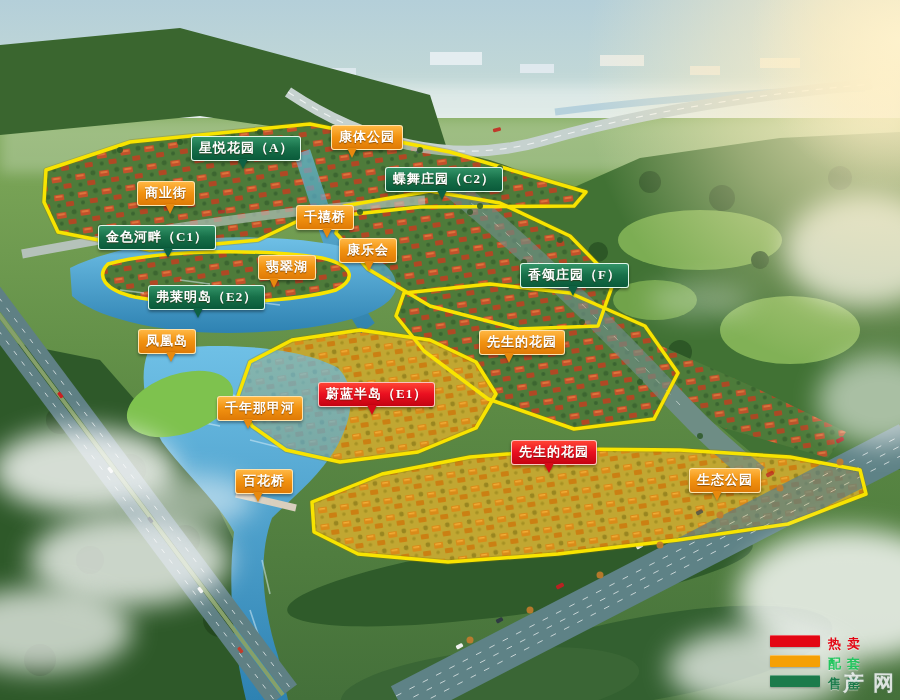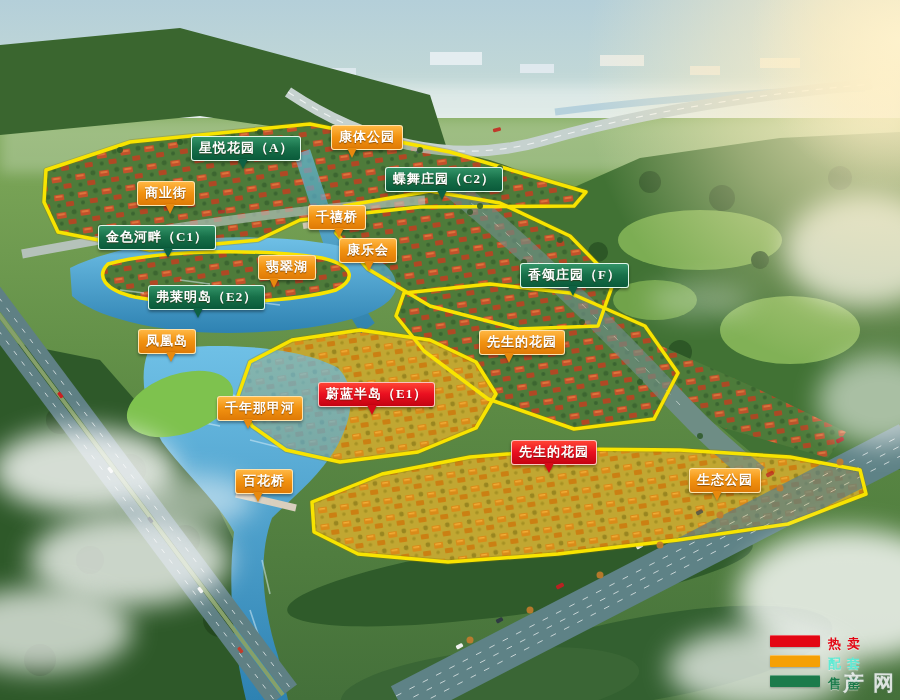--- a/index.html
+++ b/index.html
@@ -262,21 +262,21 @@
     <i class="tail" style="left:48%"></i>
   </div>
   <div class="map-label t-district" style="left:385px;top:167px">
     <span>蝶舞庄园（C2）</span>
     <i class="tail" style="left:44%"></i>
   </div>
   <div class="map-label t-district" style="left:98px;top:225px">
     <span>金色河畔（C1）</span>
     <i class="tail" style="left:55%"></i>
   </div>
-  <div class="map-label t-amenity" style="left:308px;top:205px">
+  <div class="map-label t-amenity" style="left:296px;top:205px">
     <span>千禧桥</span>
     <i class="tail" style="left:44%"></i>
   </div>
   <div class="map-label t-amenity" style="left:339px;top:238px">
     <span>康乐会</span>
     <i class="tail" style="left:42%"></i>
   </div>
   <div class="map-label t-amenity" style="left:258px;top:255px">
     <span>翡翠湖</span>
     <i class="tail" style="left:18%"></i>
@@ -318,21 +318,21 @@
     <i class="tail" style="left:32%"></i>
   </div>
 
   <div class="legend">
     <div class="legend-row">
       <span class="swatch" style="background: rgb(227, 6, 19);"></span>
       <span class="legend-text" style="color: rgb(227, 6, 19);">热卖</span>
     </div>
     <div class="legend-row">
       <span class="swatch" style="background: rgb(245, 160, 5);"></span>
-      <span class="legend-text" style="color: #5eead4;">配套</span>
+      <span class="legend-text" style="color: #22c55e;">配套</span>
     </div>
     <div class="legend-row">
       <span class="swatch" style="background: rgb(27, 123, 75);"></span>
       <span class="legend-text" style="color: rgb(27, 123, 75);">售罄</span>
     </div>
   </div>
 
   <div class="watermark">产网</div>
 
 </div>

